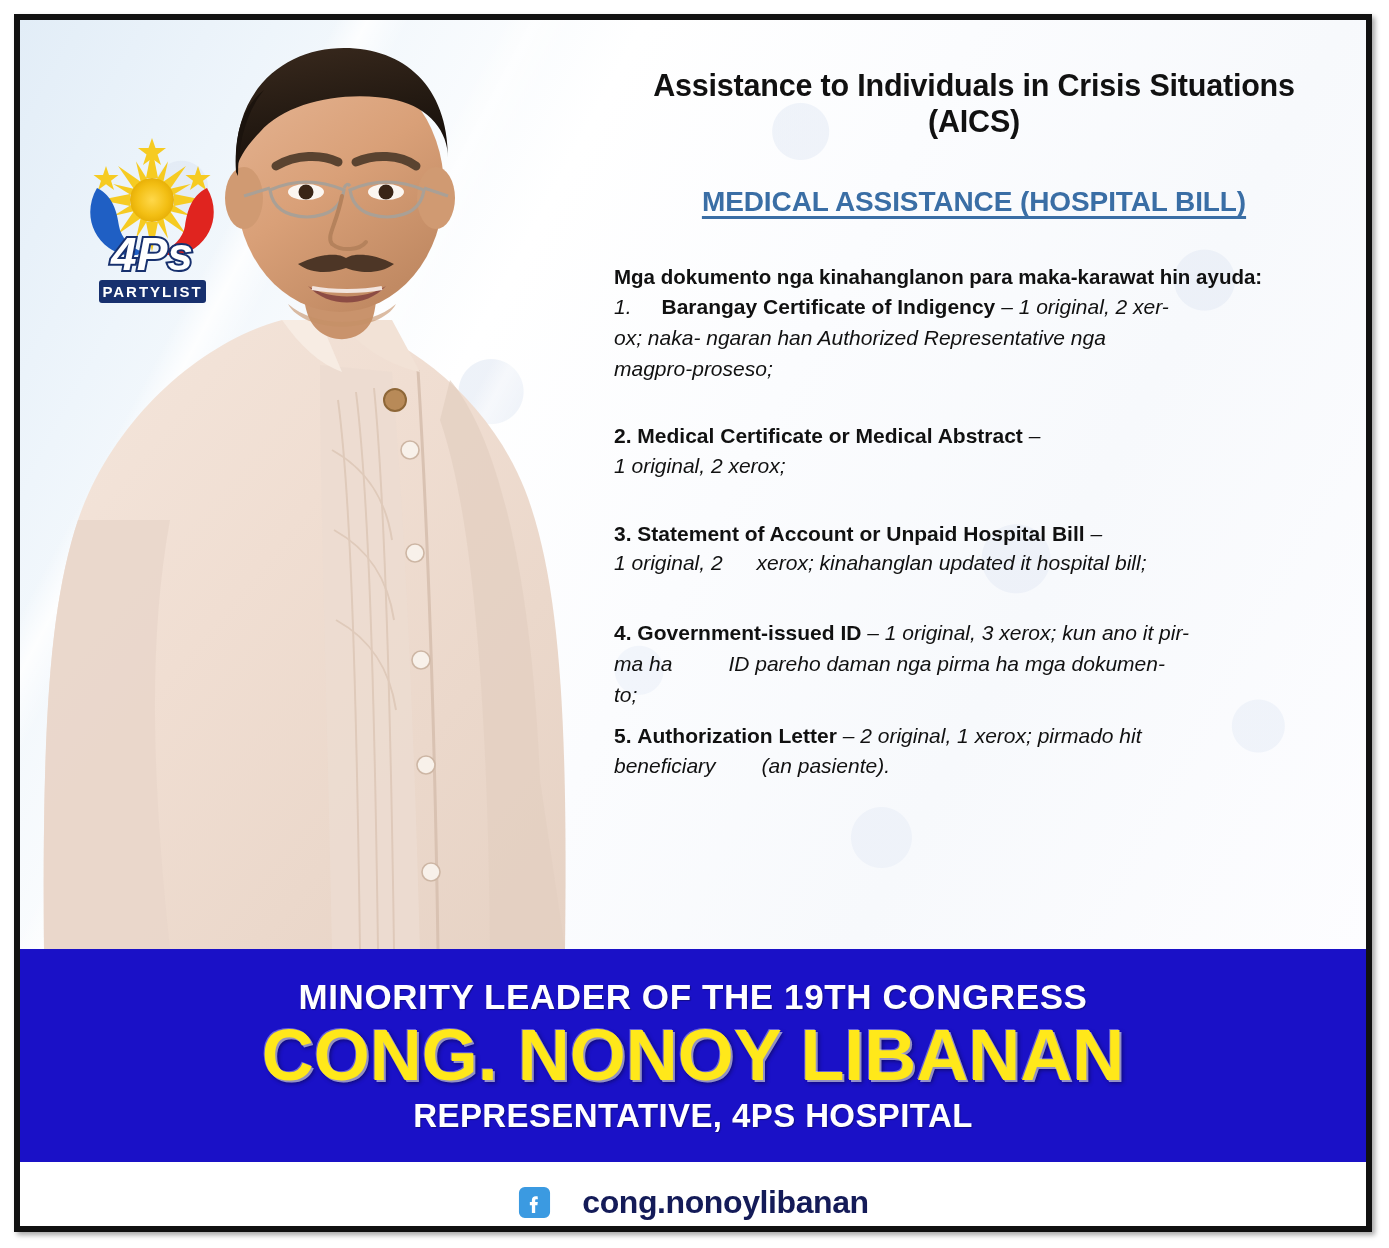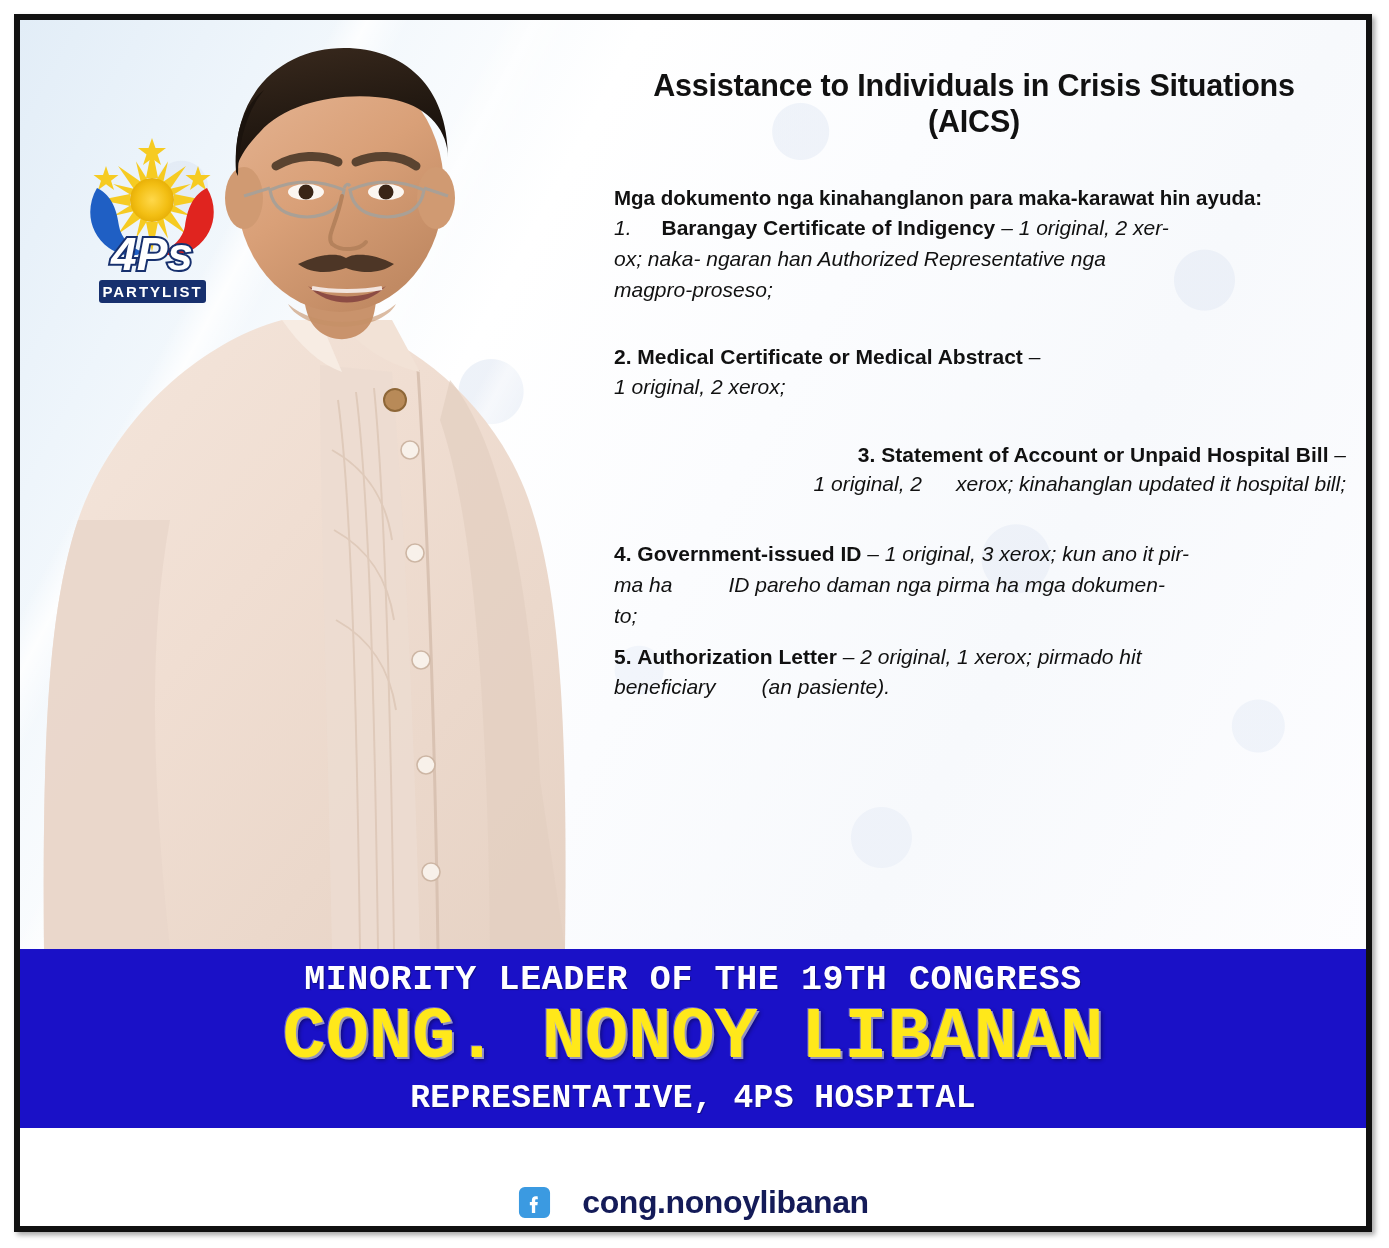--- a/index.html
+++ b/index.html
@@ -103,34 +103,34 @@
     margin-top:2px; margin-left:12px;
     font-size:21px; line-height:1.47;
     padding-left:68px; text-indent:-68px;
     max-width:740px;
   }
   #item1 .num{ font-style:italic; font-weight:normal; }
   #item1 .gap{ display:inline-block; width:30px; }
 
   .item-block{ margin-left:12px; font-size:21px; line-height:1.42; max-width:740px; }
   #item2{ margin-top:36px; }
-  #item3{ margin-top:38px;text-align:right; }
+  #item3{ margin-top:38px; }
   #item4{ margin-top:40px; padding-left:26px; text-indent:-26px; line-height:1.47; }
   #item5{ margin-top:10px; padding-left:26px; text-indent:-26px; line-height:1.42; }
   .sub-line{ display:block; }
   .wide-gap{ display:inline-block; width:34px; }
   .wide-gap2{ display:inline-block; width:56px; }
   .wide-gap3{ display:inline-block; width:46px; }
 
   
   #banner{
-    position:absolute; left:0px; top:929px; width:100%; height:179px;
+    position:absolute; left:0px; top:929px; width:100%; height:213px;
     background:#1a11c7;
     display:flex; flex-direction:column; align-items:center; justify-content:center;
-    font-family:Liberation Mono, monospace;
+    font-family:Liberation Sans, sans-serif;
     overflow:hidden;
   }
   #banner-line1{
     color:#ffffff; font-weight:bold; font-size:35px; letter-spacing:.6px;
     text-shadow:1px 1px 1px rgba(0,0,0,.35);
     white-space:nowrap;
   }
   #banner-name{
     color:#ffe81a; font-weight:bold; font-size:72px; line-height:1.0;
     letter-spacing:0px; margin-top:2px; white-space:nowrap;
@@ -331,20 +331,21 @@
       </svg>
     </div>
 
     <div id="text-col">
 
       <div id="aics-title">
         <span>Assistance to Individuals in Crisis Situations</span>
         <span class="l2">(AICS)</span>
       </div>
 
+      <div id="section-title">MEDICAL ASSISTANCE (HOSPITAL BILL)</div>
 
       <div id="intro">Mga dokumento nga kinahanglanon para maka-karawat hin ayuda:</div>
 
       <ol id="req-list">
 
         <li class="req" id="item1">
           <span class="num">1.</span><span class="gap"></span><span class="bold">Barangay Certificate of Indigency</span>
           <span class="ital">–</span>
           <span class="ital">1 original, 2 xer-</span>
           <span class="ital sub-line">ox; naka- ngaran han Authorized Representative nga</span>

